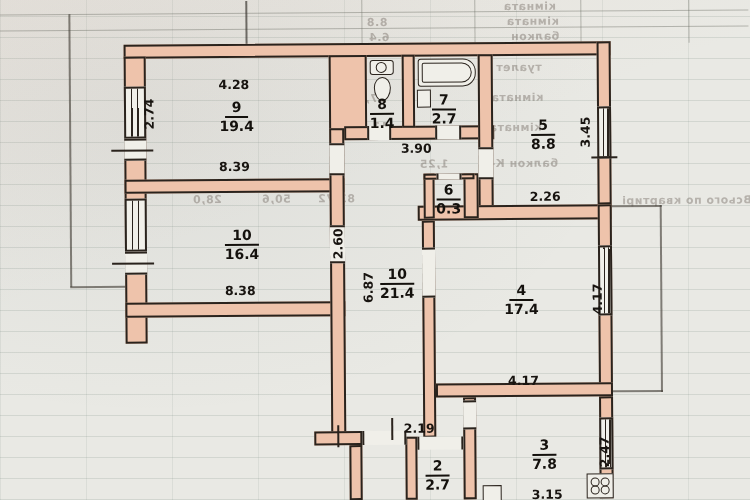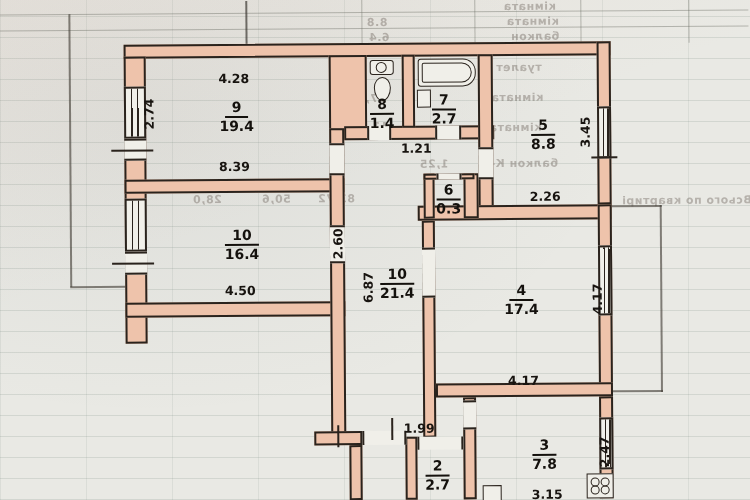--- a/index.html
+++ b/index.html
@@ -136,29 +136,29 @@
     <div class="rlabel" style="left:212px;top:226px;width:60px"><span class="num">10</span><span class="area">16.4</span></div>
     <div class="rlabel" style="left:368px;top:266px;width:58px"><span class="num">10</span><span class="area">21.4</span></div>
     <div class="rlabel" style="left:360px;top:96px;width:46px"><span class="num">8</span><span class="area">1.4</span></div>
     <div class="rlabel" style="left:422px;top:92px;width:46px"><span class="num">7</span><span class="area">2.7</span></div>
     <div class="rlabel" style="left:518px;top:118px;width:52px"><span class="num">5</span><span class="area">8.8</span></div>
     <div class="rlabel" style="left:426px;top:182px;width:46px"><span class="num">6</span><span class="area">0.3</span></div>
     <div class="rlabel" style="left:494px;top:283px;width:54px"><span class="num">4</span><span class="area">17.4</span></div>
     <div class="rlabel" style="left:518px;top:438px;width:50px"><span class="num">3</span><span class="area">7.8</span></div>
     <div class="rlabel" style="left:413px;top:458px;width:46px"><span class="num">2</span><span class="area">2.7</span></div>
 
-    <div class="dim" style="left:205px;top:70px;width:60px">4.28</div>
+    <div class="dim" style="left:205px;top:76px;width:60px">4.28</div>
     <div class="dim dv" style="left:128px;top:105px;width:44px">2.74</div>
     <div class="dim" style="left:205px;top:158px;width:60px">8.39</div>
-    <div class="dim" style="left:210px;top:282px;width:60px">4.50</div>
+    <div class="dim" style="left:210px;top:282px;width:60px">8.38</div>
     <div class="dim dv" style="left:316px;top:236px;width:44px">2.60</div>
     <div class="dim dv" style="left:346px;top:280px;width:44px">6.87</div>
-    <div class="dim" style="left:392px;top:141px;width:50px">1.21</div>
+    <div class="dim" style="left:392px;top:141px;width:50px">3.90</div>
     <div class="dim dv" style="left:564px;top:126px;width:44px">3.45</div>
     <div class="dim" style="left:518px;top:190px;width:55px">2.26</div>
     <div class="dim dv" style="left:575px;top:293px;width:44px">4.17</div>
     <div class="dim" style="left:495px;top:374px;width:55px">4.17</div>
     <div class="dim dv" style="left:581px;top:446px;width:44px">2.47</div>
     <div class="dim" style="left:518px;top:488px;width:55px">3.15</div>
-    <div class="dim" style="left:393px;top:421px;width:50px">1.99</div>
+    <div class="dim" style="left:393px;top:421px;width:50px">2.19</div>
 
   </div>
 </div>
 
 </body></html>

